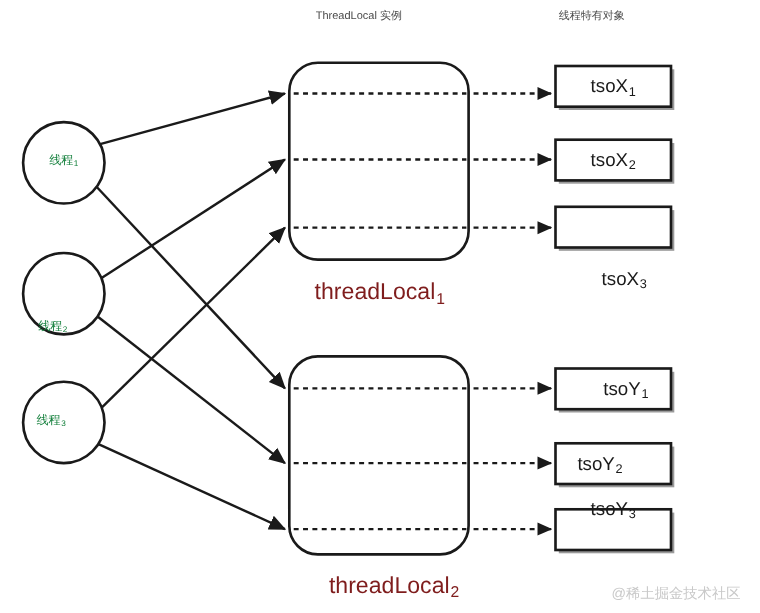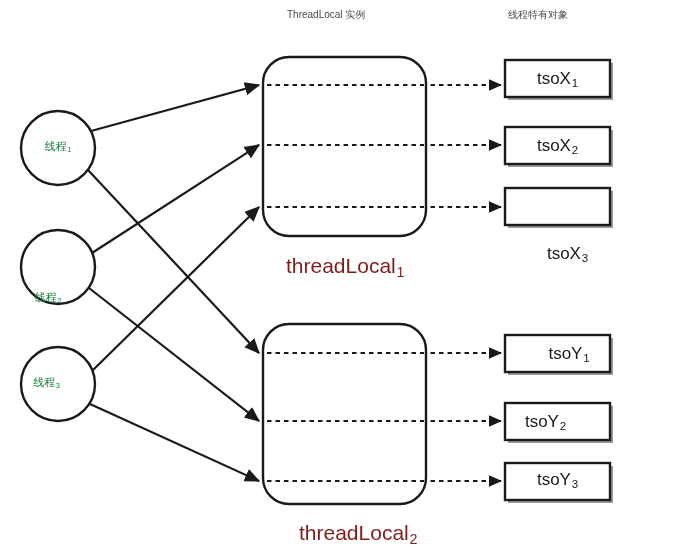--- a/index.html
+++ b/index.html
@@ -142,17 +142,18 @@
       <div class="lbl circle-lbl" style="width: 74px; left: 21px; top: 141px;">线程<sub>1</sub></div>
       <div class="lbl circle-lbl" style="width: 54px; left: 21px; top: 260px; margin-top: 32px;">线程<sub>2</sub></div>
       <div class="lbl circle-lbl" style="width: 51px; left: 21px; top: 377px;">线程<sub>3</sub></div>
       <div class="lbl tl-lbl" style="left: 286px; top: 255px;">threadLocal<sub>1</sub></div>
       <div class="lbl tl-lbl" style="left: 299px; top: 522px;">threadLocal<sub>2</sub></div>
       <div class="lbl box-lbl" style="width: 105px; left: 505px; top: 69.5px;">tsoX<sub>1</sub></div>
       <div class="lbl box-lbl" style="width: 105px; left: 505px; top: 136.5px;">tsoX<sub>2</sub></div>
       <div class="lbl box-lbl" style="width: 125px; left: 505px; top: 197.5px; margin-top: 47px;">tsoX<sub>3</sub></div>
       <div class="lbl box-lbl" style="width: 128px; left: 505px; top: 344.5px;">tsoY<sub>1</sub></div>
       <div class="lbl box-lbl" style="width: 81px; left: 505px; top: 412.5px;">tsoY<sub>2</sub></div>
-      <div class="lbl box-lbl" style="width: 105px; left: 505px; top: 471px;">tsoY<sub>3</sub></div>
+      <div class="lbl box-lbl" style="width: 105px; left: 505px; top: 454px;">tsoY<sub>3</sub></div>
     </div>
 
+  <div class="watermark" id="watermark" style="left: 556px; top: 531px;">@稀土掘金技术社区</div>
 
 </div>
 
 </body></html>

